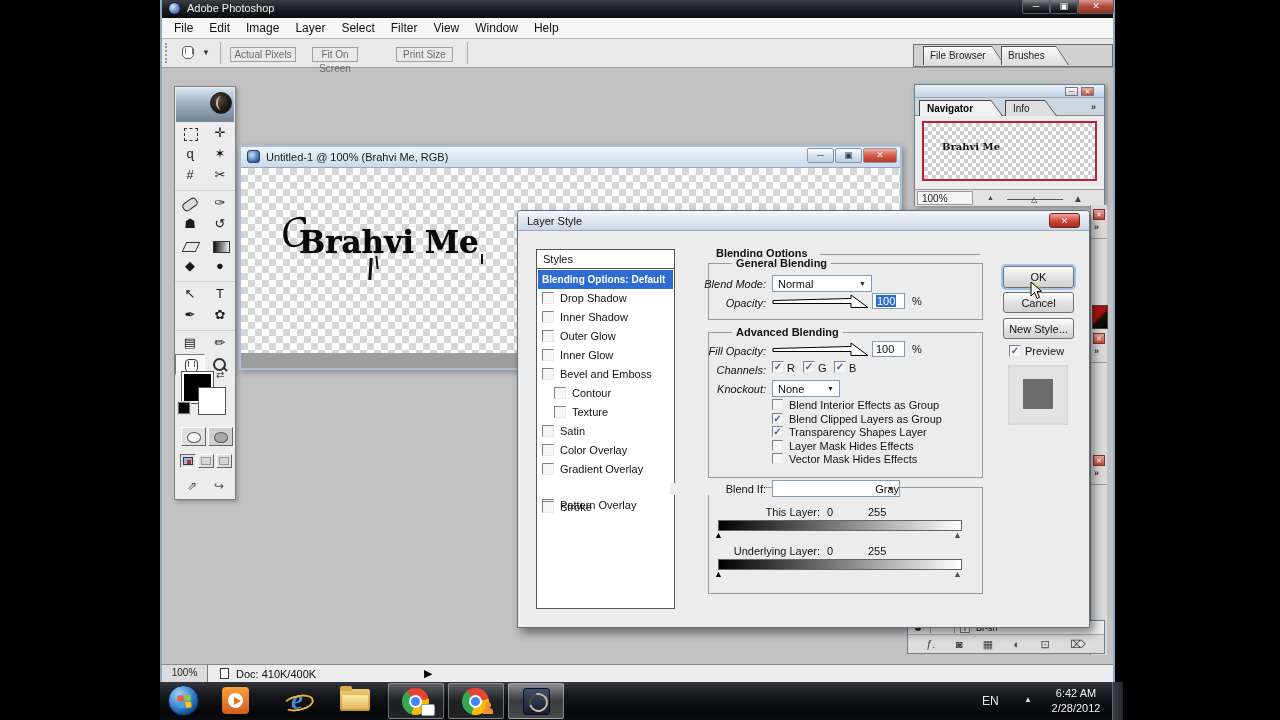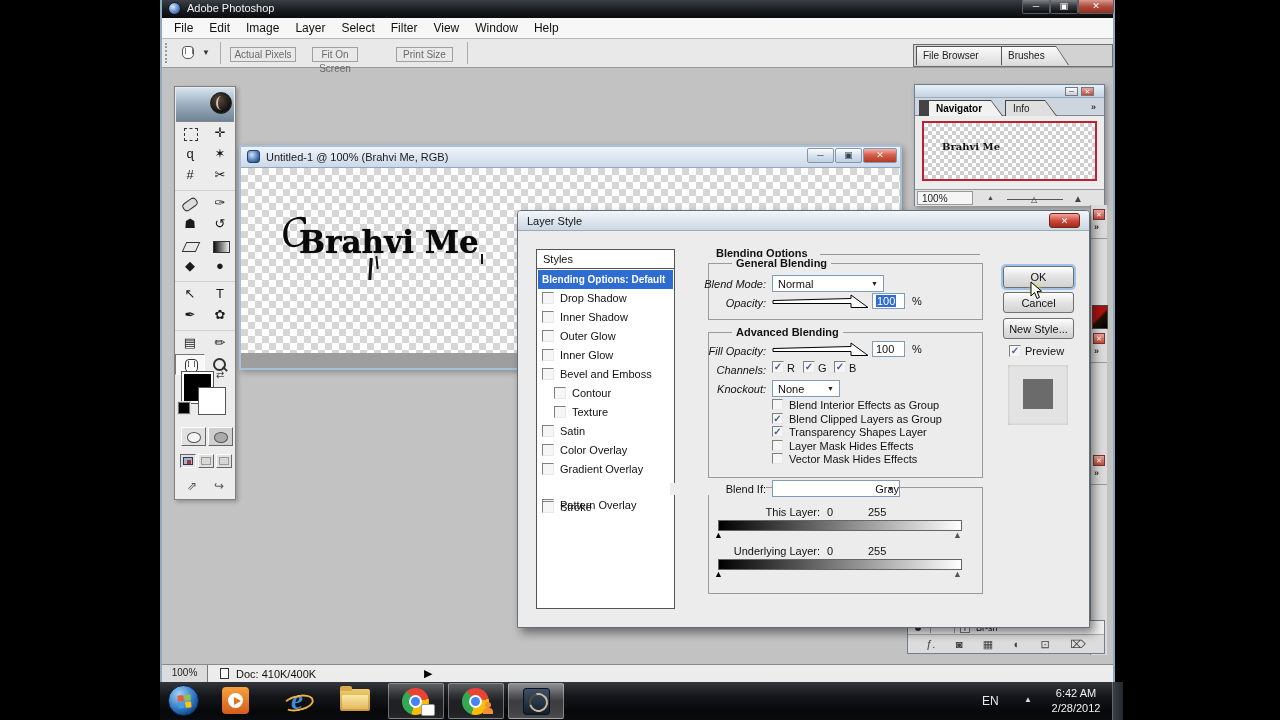--- a/index.html
+++ b/index.html
@@ -24,21 +24,21 @@
   .mitt:before{content:"";position:absolute;left:2px;top:1px;width:6px;height:6px;border-left:1px solid #777;border-right:1px solid #777;}
   #opt-caret{left:40px;top:9px;font-size:8px;color:#333;}
   #opt-sep{left:58px;top:3px;height:22px;border-left:1px solid #aaa;}
   .opt-btn{top:8px;height:15px;border:1px solid #a0a0a0;background:#e9e9e9;color:#6a6a6a;font-size:10px;text-align:center;line-height:14px;box-sizing:border-box;}
   #optb0{left:68px;width:66px;text-align:center;} #optb1{left:150px;width:46px;} #optb2{left:234px;width:57px;}
   #opt-sep2{left:305px;top:3px;height:22px;border-left:1px solid #aaa;}
   
   #well{left:751px;top:5px;width:200px;height:23px;background:#d2d2d2;border:1px solid #6f6f6f;box-sizing:border-box;}
   .well-tab-o{position:absolute;top:1px;height:19px;background:#555;clip-path:polygon(0 0,calc(100% - 13px) 0,100% 100%,0 100%);}
   .well-tab-i{position:absolute;left:1px;top:1px;right:1px;bottom:0;background:linear-gradient(#fafafa,#dcdcdc);clip-path:polygon(0 0,calc(100% - 12px) 0,100% 100%,0 100%);font-size:10px;color:#222;padding:3px 14px 0 6px;box-sizing:border-box;}
-  #welltab0{left:2px;width:82px;padding-left:36px;} #welltab1{left:87px;width:68px;}
+  #welltab0{left:9px;width:82px;} #welltab1{left:87px;width:68px;}
   
   #toolbar{left:12px;top:86px;width:62px;height:414px;background:#ececec;border:1px solid #808080;box-shadow:2px 2px 4px rgba(0,0,0,.25);box-sizing:border-box;}
   #tb-head{left:1px;top:1px;width:58px;height:33px;background:linear-gradient(#d6e4f0,#96a9ba 55%,#6f8496);border-bottom:1px solid #888;}
   #tb-logo{left:34px;top:4px;width:22px;height:22px;border-radius:50%;background:radial-gradient(circle at 40% 35%,#5a483a,#171412 65%);border:1px solid #222;box-sizing:border-box;}
   #tb-logo:before{content:"";position:absolute;left:5px;top:3px;width:9px;height:14px;border-left:2px solid #cfc4b4;border-radius:50% 0 0 50%;}
   #tools{left:0;top:36px;width:60px;}
   .trow{display:flex;width:60px;height:21px;}
   .trow.gap{margin-top:4px;border-top:1px solid #d2d2d2;padding-top:2px;}
   .tool{width:30px;height:21px;text-align:center;line-height:20px;font-size:13px;color:#1a1a1a;position:relative;}
   .tool.pressed{background:#f8f8f8;border:1px solid;border-color:#777 #fff #fff #777;box-sizing:border-box;}
@@ -90,21 +90,21 @@
   #drip2{left:135px;top:88px;width:2px;height:13px;transform:rotate(-6deg);}
   #drip3{left:240px;top:86px;width:2px;height:10px;}
   
   #navigator{left:752px;top:84px;width:191px;height:122px;background:#e6e6e6;border:1px solid #6f7f90;box-shadow:2px 2px 5px rgba(0,0,0,.3);box-sizing:border-box;}
   #nav-minibar{left:0;top:0;width:100%;height:13px;background:linear-gradient(#e8f0f8,#c3d2e2);border-bottom:1px solid #9ab;box-sizing:border-box;}
   .nav-mb{top:2px;width:13px;height:9px;border:1px solid #778;background:linear-gradient(#fff,#ccc);font-size:7px;line-height:7px;text-align:center;color:#334;box-sizing:border-box;}
   #nav-min{left:150px;} #nav-x{left:166px;background:linear-gradient(#e9a79d,#c14a38);color:#fff;}
   #nav-tabs{left:0;top:13px;width:100%;height:18px;background:#cdd6df;border-bottom:1px solid #888;box-sizing:border-box;}
   .nav-tab-o{position:absolute;top:2px;height:16px;background:#444;clip-path:polygon(0 0,calc(100% - 12px) 0,100% 100%,0 100%);}
   .nav-tab-i{position:absolute;left:1px;top:1px;right:1px;bottom:0;clip-path:polygon(0 0,calc(100% - 11px) 0,100% 100%,0 100%);font-size:10px;padding:2px 12px 0 7px;box-sizing:border-box;}
-  #navtab0{left:4px;width:84px;} #navtab0 .nav-tab-i{background:#f2f2f2;font-weight:bold;color:#000;margin-left:9px;}
+  #navtab0{left:4px;width:84px;} #navtab0 .nav-tab-i{background:#f2f2f2;font-weight:bold;color:#000;}
   #navtab1{left:90px;width:52px;} #navtab1 .nav-tab-i{background:#dfdfdf;color:#222;}
   #nav-more{left:176px;top:4px;font-size:9px;color:#333;font-weight:bold;}
   #nav-body{left:0;top:31px;width:100%;height:73px;background:#ececec;}
   #nav-thumb{left:7px;top:5px;width:175px;height:60px;border:2px solid #b23;box-sizing:border-box;background-color:#fff;
     background-image:linear-gradient(45deg,#cfcfcf 25%,transparent 25%,transparent 75%,#cfcfcf 75%),
     linear-gradient(45deg,#cfcfcf 25%,transparent 25%,transparent 75%,#cfcfcf 75%);
     background-size:8px 8px;background-position:0 0,4px 4px;}
   #nav-thumb-text{left:18px;top:18px;font-family:"DejaVu Serif",serif;font-weight:bold;font-size:10px;color:#111;filter:blur(.4px);}
   #nav-bottom{left:0;top:104px;width:100%;height:17px;border-top:1px solid #999;background:#e2e2e2;box-sizing:border-box;}
   #nav-zoom{left:2px;top:1px;width:56px;height:14px;background:#f5f5f5;border:1px solid #999;box-sizing:border-box;font-size:10px;color:#222;padding:1px 0 0 4px;}
@@ -154,21 +154,21 @@
   #bo-title{left:196px;top:16px;font-size:11px;font-weight:bold;color:#111;}
   #bo-line{left:300px;top:23px;width:160px;border-top:1px solid #999;}
   .grp{position:absolute;border:1px solid #9a9a9a;box-sizing:border-box;}
   .grp-lbl{position:absolute;font-size:11px;font-weight:bold;color:#111;background:#ececec;padding:0 4px;}
   #grp-general{left:188px;top:32px;width:275px;height:57px;}
   #lbl-general{left:212px;top:26px;}
   .rowlabel{position:absolute;width:96px;text-align:right;font-size:11px;color:#111;font-style:italic;}
   #bm-label{left:150px;top:47px;}
   .dropdown{position:absolute;height:17px;background:#fff;border:1px solid #7f9db9;box-sizing:border-box;font-size:11px;color:#111;padding:2px 0 0 5px;}
   .dropdown .dd-caret{position:absolute;right:5px;top:4px;font-size:7px;color:#222;}
-  #bm-dd{left:252px;top:44px;width:112px;}
+  #bm-dd{left:252px;top:44px;width:100px;}
   #op-label{left:150px;top:66px;}
   .wedge{position:absolute;width:98px;height:15px;}
   #op-wedge{left:252px;top:63px;}
   .valbox{position:absolute;width:33px;height:16px;background:#fff;border:1px solid #7f9db9;box-sizing:border-box;font-size:11px;color:#111;padding:1px 0 0 3px;}
   #op-val{left:352px;top:62px;}
   #op-val .selblue{background:#2e6cd2;color:#fff;padding:0 1px;}
   .pct{position:absolute;font-size:11px;color:#111;}
   #op-pct{left:392px;top:64px;}
   #grp-adv{left:188px;top:101px;width:275px;height:146px;}
   #lbl-adv{left:212px;top:95px;}

